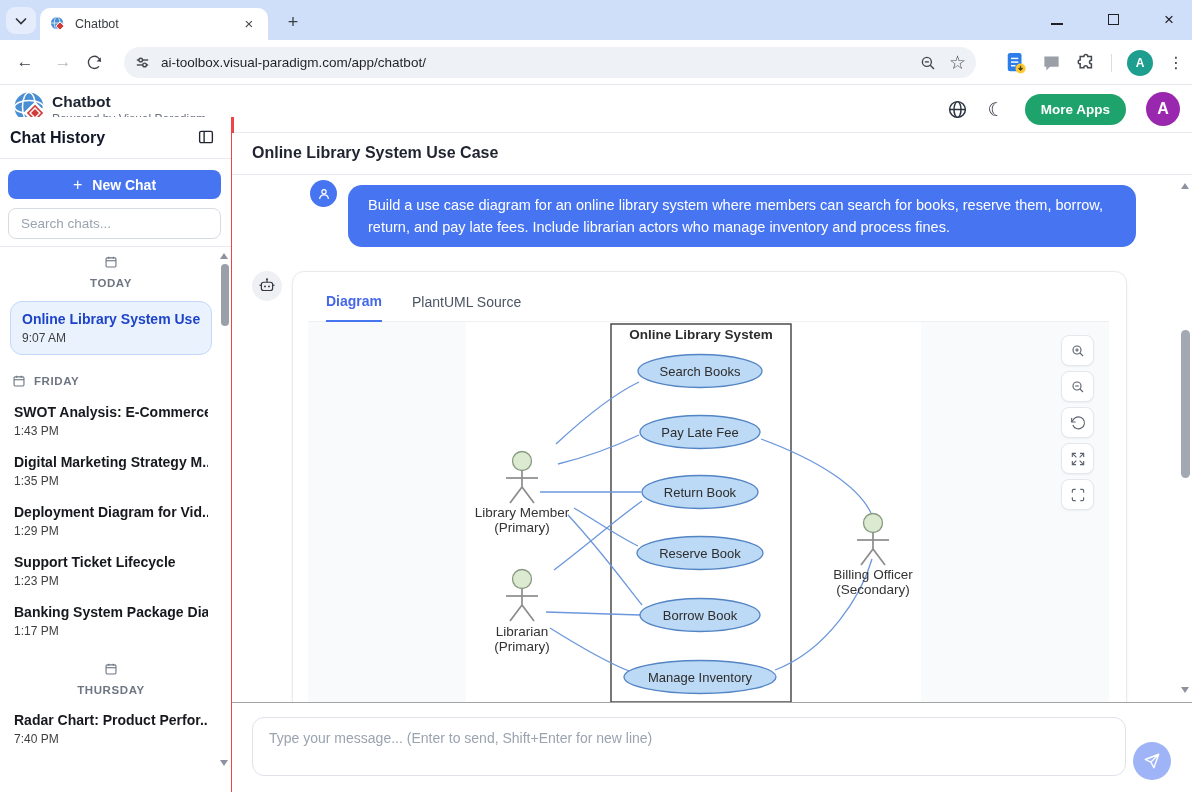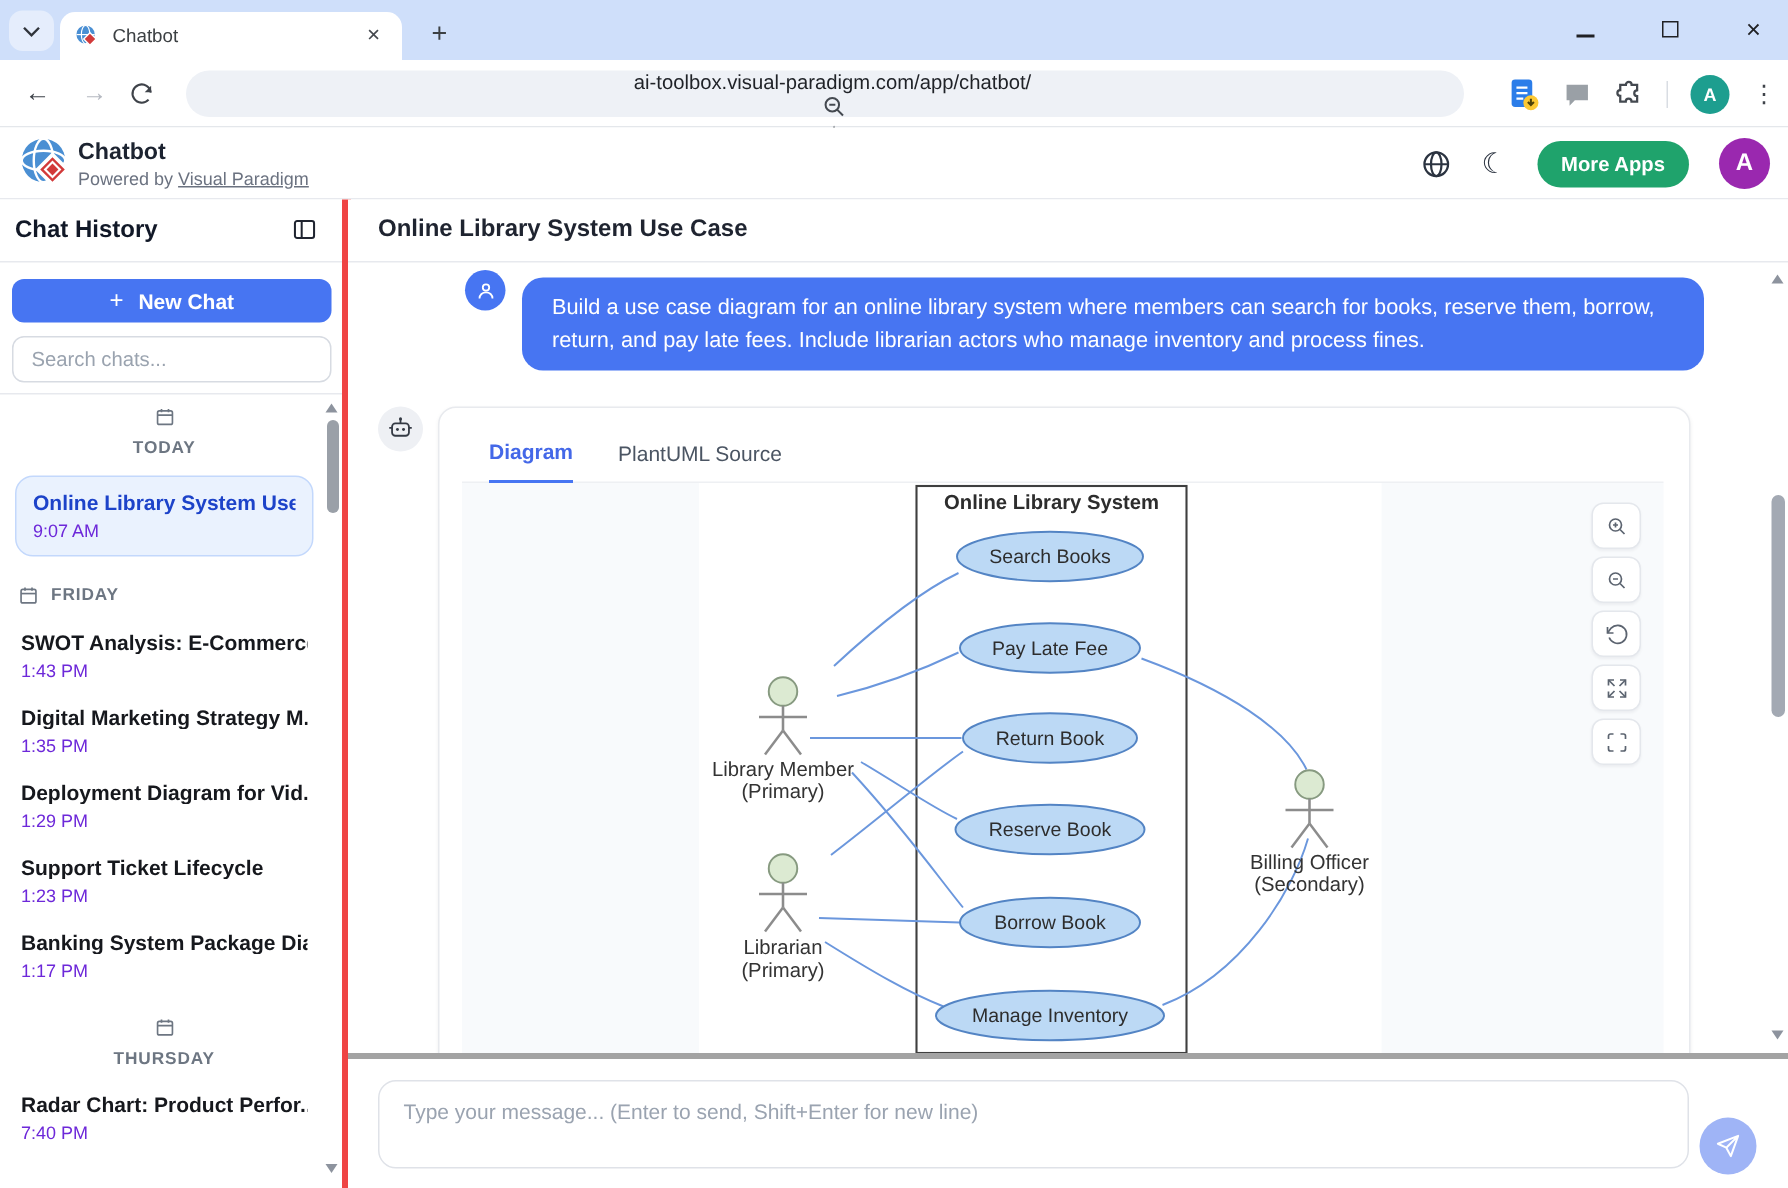--- a/index.html
+++ b/index.html
@@ -20,21 +20,21 @@
   .wincontrols { position:absolute; right:10px; top:0; height:40px; display:flex; align-items:center; gap:30px; }
   .winbtn { width:26px; text-align:center; color:#202124; font-size:14px; }
   .winmax { width:11px; height:11px; border:1.4px solid #202124; display:inline-block; }
   .winmin { width:12px; height:1.6px; background:#202124; display:inline-block; }
 
   .urlbar { position:absolute; left:0; top:40px; width:100%; height:45px; background:#fff;
     border-bottom:1px solid #e4e7eb; display:flex; align-items:center; }
   .navic { font-size:17px; color:#3f434a; width:30px; text-align:center; }
   .navic.disabled { color:#b6bac2; }
   .url-pill { position:absolute; left:124px; top:7px; width:852px; height:31px; border-radius:16px;
-    background:#eef1f6; display:flex; align-items:center; padding:0 10px;flex-direction:column; }
+    background:#eef1f6; display:flex; align-items:center; padding:0 10px; }
   .url-text { font-size:13.5px; color:#1f2227; margin-left:10px; flex:1; }
   .pill-ic { margin-left:12px; display:flex; align-items:center; color:#444950; }
   .chrome-right { position:absolute; right:8px; top:0; height:45px; display:flex; align-items:center; gap:15px; }
   .vdiv { width:1px; height:18px; background:#d9dde3; }
   .b-avatar { width:26px; height:26px; border-radius:50%; background:#1d9e8f; color:#fff;
     font-size:12px; font-weight:bold; display:flex; align-items:center; justify-content:center; }
   .dots { font-size:16px; color:#3f434a; }
 
   
   .appheader { position:absolute; left:0; top:85px; width:100%; height:48px; background:#fff;
@@ -45,40 +45,40 @@
   .app-sub a { color:#6b7280; text-decoration:underline; }
   .hdr-right { position:absolute; right:12px; top:0; height:48px; display:flex; align-items:center; gap:20px; }
   .hdr-ic { color:#2b3340; display:flex; align-items:center; }
   .moon { font-size:19px; color:#2b3340; }
   .more-apps { background:#1fa36c; color:#fff; font-size:13.5px; font-weight:bold;
     border:none; border-radius:17px; padding:8px 16px; }
   .h-avatar { width:34px; height:34px; border-radius:50%; background:#9a28af; color:#fff;
     font-size:16px; font-weight:bold; display:flex; align-items:center; justify-content:center; }
 
   
-  .sidebar { position:absolute; left:0; top:133px; width:234px; bottom:0; background:#fff;
-    border-right:6px solid #ef4444; }
+  .sidebar { position:absolute; left:0; top:117px; width:234px; bottom:0; background:#fff;
+    border-right:3px solid #ef4444; }
   .sb-head { position:absolute; left:0; top:0; width:100%; height:42px; border-bottom:1px solid #e7e9ee; }
   .sb-title { position:absolute; left:10px; top:12px; font-size:16px; font-weight:bold; color:#111827; }
   .sb-collapse { position:absolute; right:16px; top:11px; color:#1f2430; }
   .newchat { position:absolute; left:8px; top:53px; width:213px; height:29px; background:#4775f2;
     border:none; border-radius:8px; color:#fff; font-size:14px; font-weight:600;
     display:flex; align-items:center; justify-content:center; gap:10px; }
   .sb-search { position:absolute; left:8px; top:91px; width:213px; height:31px; border:1px solid #d7dbe2;
     border-radius:8px; padding:0 12px; font-size:13.5px; color:#111; outline:none;
     font-family:"Liberation Sans","DejaVu Sans",sans-serif; }
   .sb-search::placeholder { color:#9aa3af; }
   .sb-div { position:absolute; left:0; top:129px; width:100%; height:1px; background:#e7e9ee; }
   .sb-list { position:absolute; left:0; top:130px; right:13px; bottom:0; overflow:hidden; padding:0 4px 0 8px; }
   .group-h { display:flex; align-items:center; gap:8px; margin:10px 4px 0; color:#6d7682; }
   .group-h:first-child { margin-top:8px;flex-direction:column; }
   .group-label { font-size:11.5px; font-weight:bold; letter-spacing:.6px; }
   .chat-item { margin:16px 6px 0; }
   .chat-item .ci-title { font-size:14px; font-weight:600; color:#16181d; white-space:nowrap; overflow:hidden; }
-  .chat-item .ci-time { font-size:12px; color:#6d28d9; margin-top:4px; }
+  .chat-item .ci-time { font-size:12px; color:#404040; margin-top:4px; }
   .chat-item.selected { margin:12px 2px 0; background:#eaf2fe; border:1px solid #c3d8fc;
     border-radius:12px; padding:9px 11px; }
   .chat-item.selected .ci-title { color:#1d43c9; }
   .gh-friday { margin-top:19px; } .gh-thursday { margin-top:24px;flex-direction:column; }
 
   
   .tri-up { width:0; height:0; border-left:4px solid transparent; border-right:4px solid transparent;
     border-bottom:6px solid #8d939e; }
   .tri-down { width:0; height:0; border-left:4px solid transparent; border-right:4px solid transparent;
     border-top:6px solid #8d939e; }
@@ -110,21 +110,21 @@
   .dg-controls { position:absolute; right:15px; top:13px; display:flex; flex-direction:column; gap:5px; }
   .dg-btn { width:33px; height:31px; background:#fff; border:1px solid #e4e7ec; border-radius:8px;
     box-shadow:0 1px 2px rgba(16,24,40,.05); display:flex; align-items:center; justify-content:center; color:#5c6470; }
 
   
   .m-scroll-up { position:absolute; right:3px; top:50px; }
   .m-scroll-thumb { position:absolute; right:2px; top:197px; width:9px; height:148px; border-radius:5px; background:#a3a9b3; }
   .m-scroll-down { position:absolute; right:3px; top:554px; }
 
   
-  .composer { position:absolute; left:0; right:0; bottom:0; height:90px; background:#fff; border-top:4px solid #a3a3a3; }
+  .composer { position:absolute; left:0; right:0; bottom:0; height:90px; background:#fff; border-top:1px solid #a3a3a3; }
   .composer textarea { position:absolute; left:20px; top:14px; width:874px; height:59px; resize:none;
     border:1px solid #dfe2e8; border-radius:12px; padding:12px 16px; font-size:14px; color:#111;
     outline:none; font-family:"Liberation Sans","DejaVu Sans",sans-serif; }
   .composer textarea::placeholder { color:#9aa3b0; }
   .send-btn { position:absolute; left:901px; top:39px; width:38px; height:38px; border-radius:50%;
     border:none; background:#9fb4f6; display:flex; align-items:center; justify-content:center; }
 
   svg { display:block; }
 </style>
 </head>

